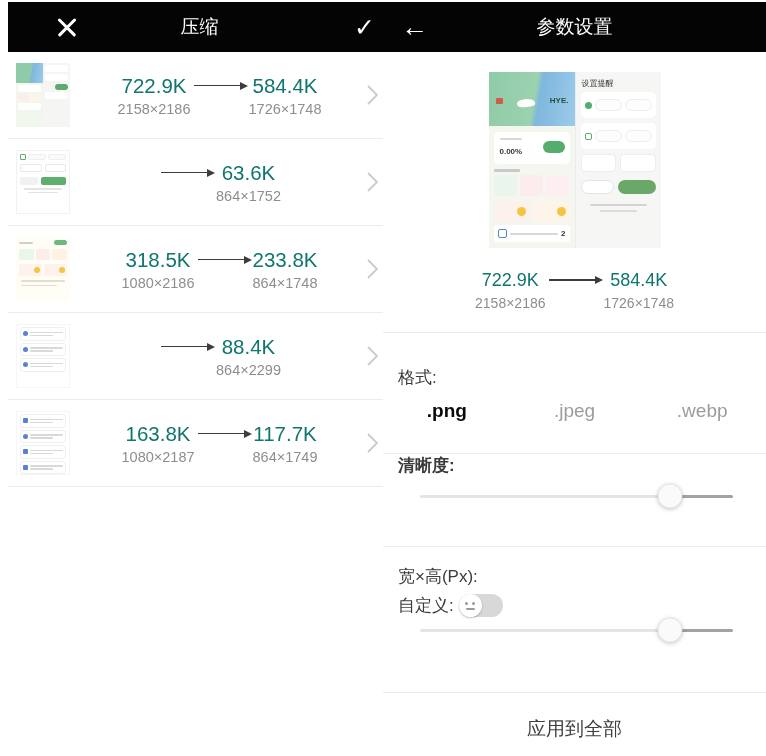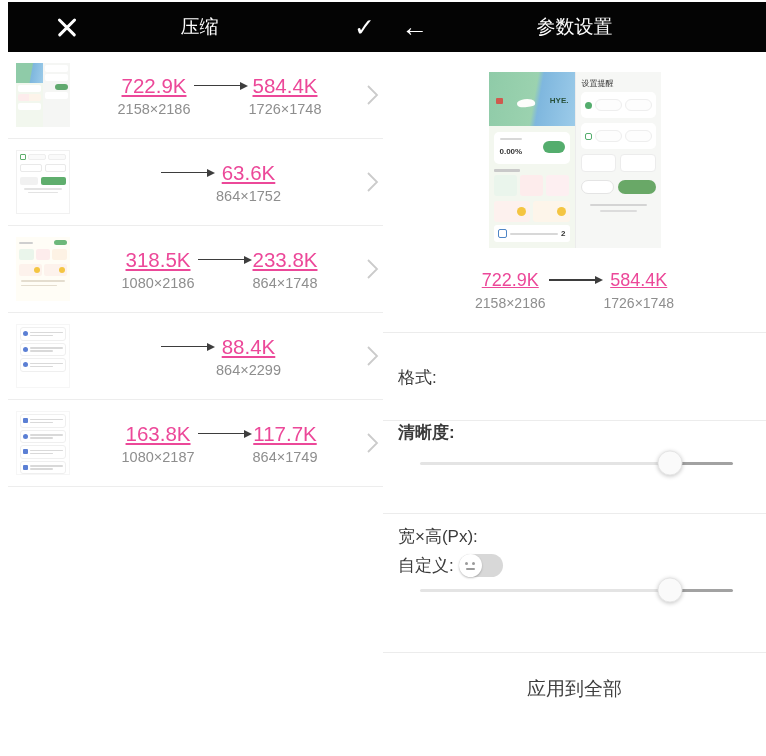--- a/index.html
+++ b/index.html
@@ -17,21 +17,21 @@
   .icon-close i { position:absolute; left:-1px; top:10px; width:24px; height:2.6px; background:#fff; border-radius:2px; }
   .icon-close i:nth-child(1){ transform:rotate(45deg); }
   .icon-close i:nth-child(2){ transform:rotate(-45deg); }
   .icon-check { position:absolute; right:16px; color:#fff; font-size:25px; font-weight:700; line-height:1; cursor:pointer; }
   .icon-back { position:absolute; left:18px; color:#fff; font-size:27px; line-height:1; cursor:pointer; }
 
   
   .rowitem { height:87px; display:flex; align-items:center; padding:0 12px 0 8px; border-bottom:1px solid #ededed; background:#fff; }
   .meta { flex:1; display:flex; justify-content:center; align-items:flex-start; padding-top:0; }
   .col { text-align:center; }
-  .sz { font-size:20.5px; color:#ec4899; line-height:1.25;text-decoration:underline; }
+  .sz { font-size:20.5px; color:#0f766e; line-height:1.25; }
   .dm { font-size:14.5px; color:#8e8e8e; margin-top:3px; }
   .arr { position:relative; width:52px; height:1.8px; background:#3d3d3d; margin:12px 3px 0 3px; align-self:flex-start; }
   .arr::after { content:""; position:absolute; right:-2px; top:-3.2px; border-left:8px solid #3d3d3d; border-top:4px solid transparent; border-bottom:4px solid transparent; }
   .chev { width:14px; display:flex; align-items:center; justify-content:flex-end; }
 
   
   .th { width:54px; height:64px; margin-right:4px; flex:0 0 auto; overflow:hidden; }
   .th1 { display:flex; }
   .th1 .h1l { width:27px; background:#f2f7ee; }
   .th1 .h1l .map { height:20px; background:linear-gradient(100deg,#8fcba8 54%,#7fb7de 58%,#9ccbe9 100%); }
@@ -122,21 +122,21 @@
   .fmt-options { display:flex; margin-top:11px; }
   .fmt-options .opt { flex:1; text-align:center; font-size:19px; color:#9c9c9c; cursor:pointer; }
   .fmt-options .opt.selected { color:#0a0a0a; font-weight:700; }
 
   .clar-label { margin-top:0;font-weight:bold; }
   .slider { position:relative; height:26px; margin:6px 33px 0 37px; --p:80%; cursor:pointer; }
   .slider .tl { position:absolute; left:0; width:var(--p); top:12px; height:3px; background:#e4e4e4; border-radius:2px; }
   .slider .tr { position:absolute; left:var(--p); right:0; top:12px; height:3px; background:#a2a2a2; border-radius:2px; }
   .slider .thumb { position:absolute; left:var(--p); top:13.5px; transform:translate(-50%,-50%); width:25px; height:25px; background:#fafafa; border:1px solid #e5e5e5; border-radius:50%; box-shadow:0 1px 4px rgba(0,0,0,.22); }
 
-  .wh-label { margin-top:11px; }
+  .wh-label { margin-top:18px; }
   .custom-row { display:flex; align-items:center; margin:6px 0 0 15px; gap:5px; }
   .toggle { position:relative; width:44px; height:23px; background:#d8d8d8; border-radius:12px; cursor:pointer; flex:0 0 auto; }
   .toggle .knob { position:absolute; left:0; top:0; width:23px; height:23px; background:#fff; border-radius:50%; box-shadow:0 1px 2px rgba(0,0,0,.25); }
   .toggle .eye { position:absolute; top:8px; width:3px; height:3px; border-radius:50%; background:#9a9a9a; }
   .toggle .eye.l { left:6.5px; } .toggle .eye.r { left:13px; }
   .toggle .mouth { position:absolute; left:7px; top:14.5px; width:9px; height:1.8px; background:#9a9a9a; border-radius:1px; }
   .size-slider { margin-top:0px; }
 
   .actions { display:flex; margin-top:17px; }
   .actions .abtn { flex:1; text-align:center; font-size:19px; color:#3e3e3e; background:none; border:none; font-family:inherit; padding:6px 0; cursor:pointer; }
@@ -419,20 +419,25 @@
           <div class="sz">584.4K</div>
           <div class="dm">1726×1748</div>
         </div>
       </div>
     </div>
 
     <div class="divider d1"></div>
 
     <div>
       <div class="sec-label fmt-label">格式:</div>
+      <div class="fmt-options">
+        <span class="opt selected">.png</span>
+        <span class="opt">.jpeg</span>
+        <span class="opt">.webp</span>
+      </div>
     </div>
 
     <div class="divider d2"></div>
 
     <div>
       <div class="sec-label clar-label">清晰度:</div>
       <div class="slider" style="--p: 80%;">
         <span class="tl"></span>
           <span class="tr"></span>
         <span class="thumb"></span>

